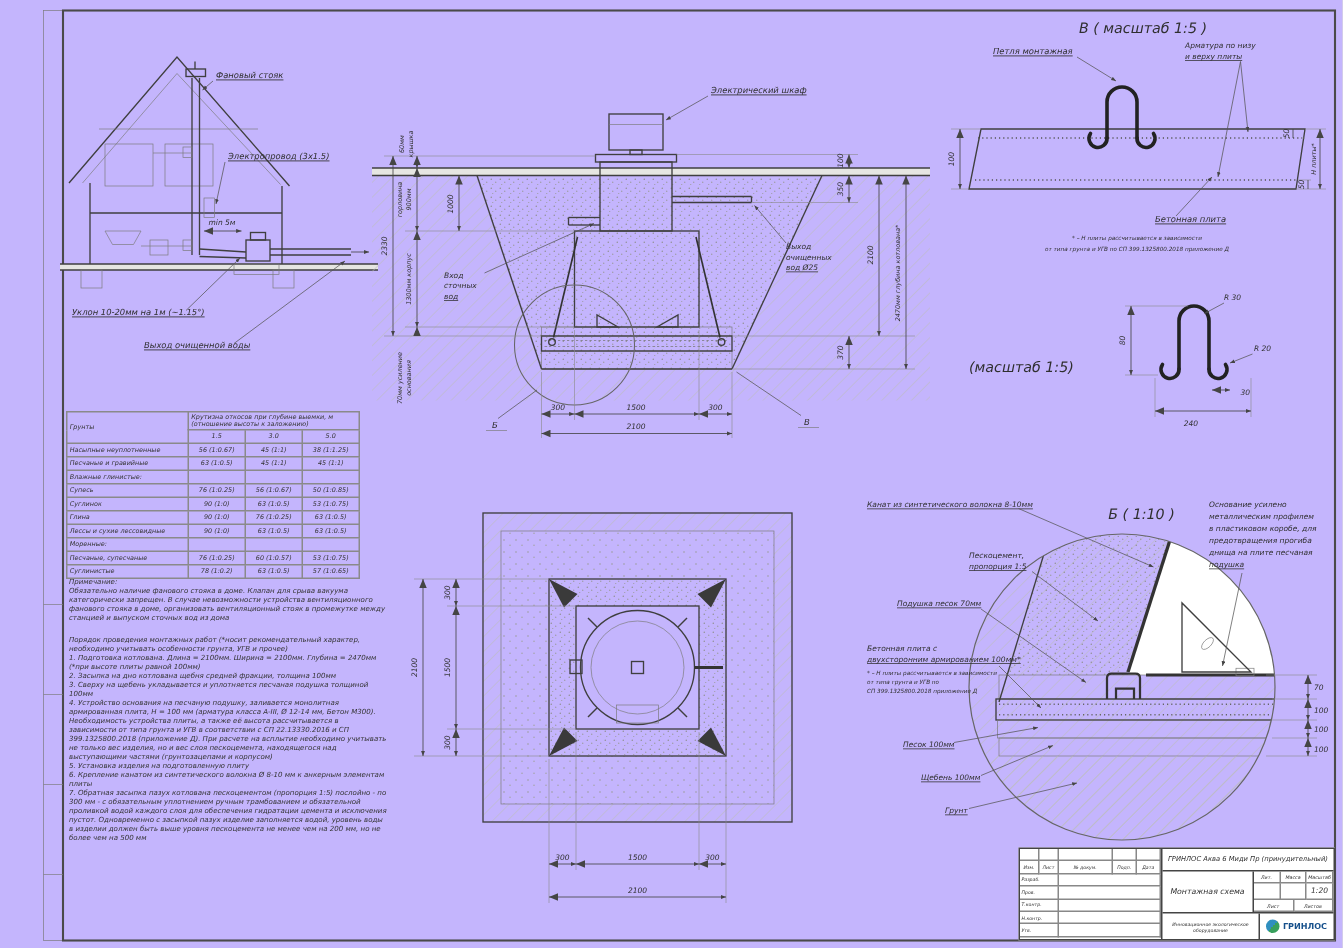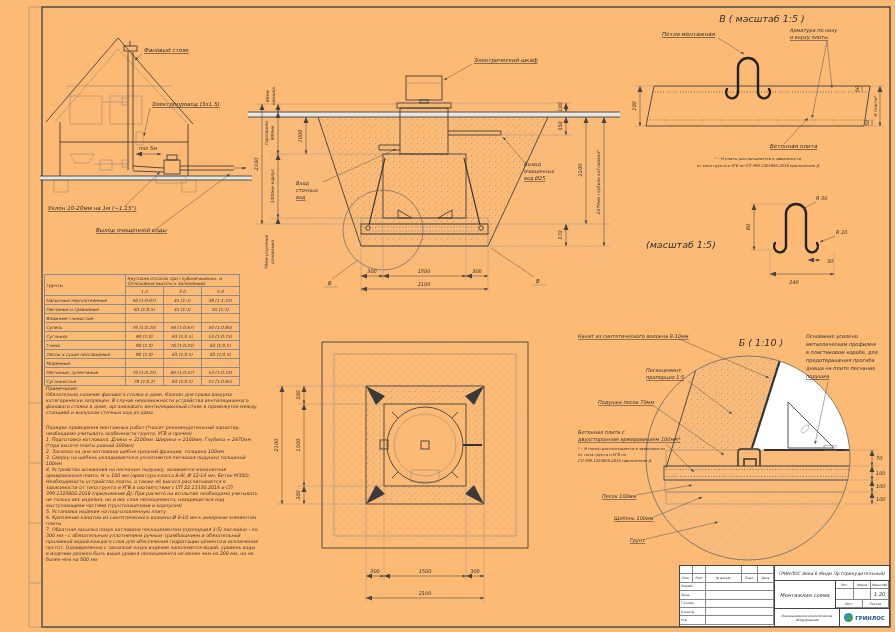--- a/index.html
+++ b/index.html
@@ -1,16 +1,16 @@
 <!DOCTYPE html>
 <html><head>
 <meta charset="utf-8">
 <style>
   html,body{margin:0;padding:0;background:#ddd}
-  .page{position:relative;width:895px;height:632px;background:#fdba74;overflow:hidden;
+  .page{position:relative;width:895px;height:632px;background:#c4b5fd;overflow:hidden;
         font-family:"DejaVu Sans",sans-serif;color:#2f2f2f}
   svg{position:absolute;overflow:visible}
   svg text{font-family:"DejaVu Sans",sans-serif;font-style:italic;fill:#2f2f2f}
   .ln{stroke:#3f3f3f;stroke-width:.9;fill:none}
   .thin{stroke:#7a7a7a;stroke-width:.45;fill:none}
   .ext{stroke:#8a8a8a;stroke-width:.4;fill:none}
   .dim{stroke:#454545;stroke-width:.55;fill:none}
   .ldr{stroke:#555;stroke-width:.5;fill:none}
   .lbl{font-size:5.6px}
   .lbs{font-size:5px}

